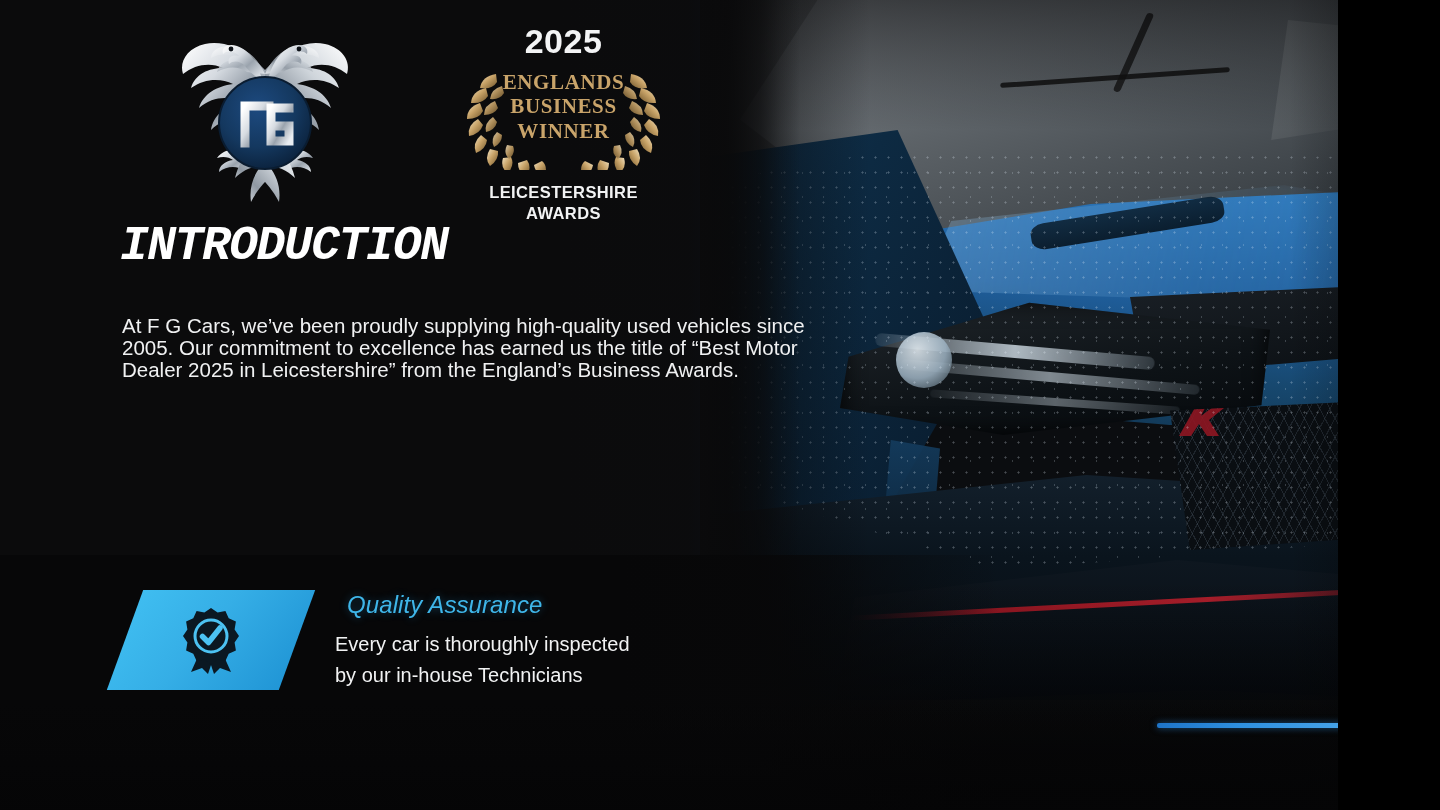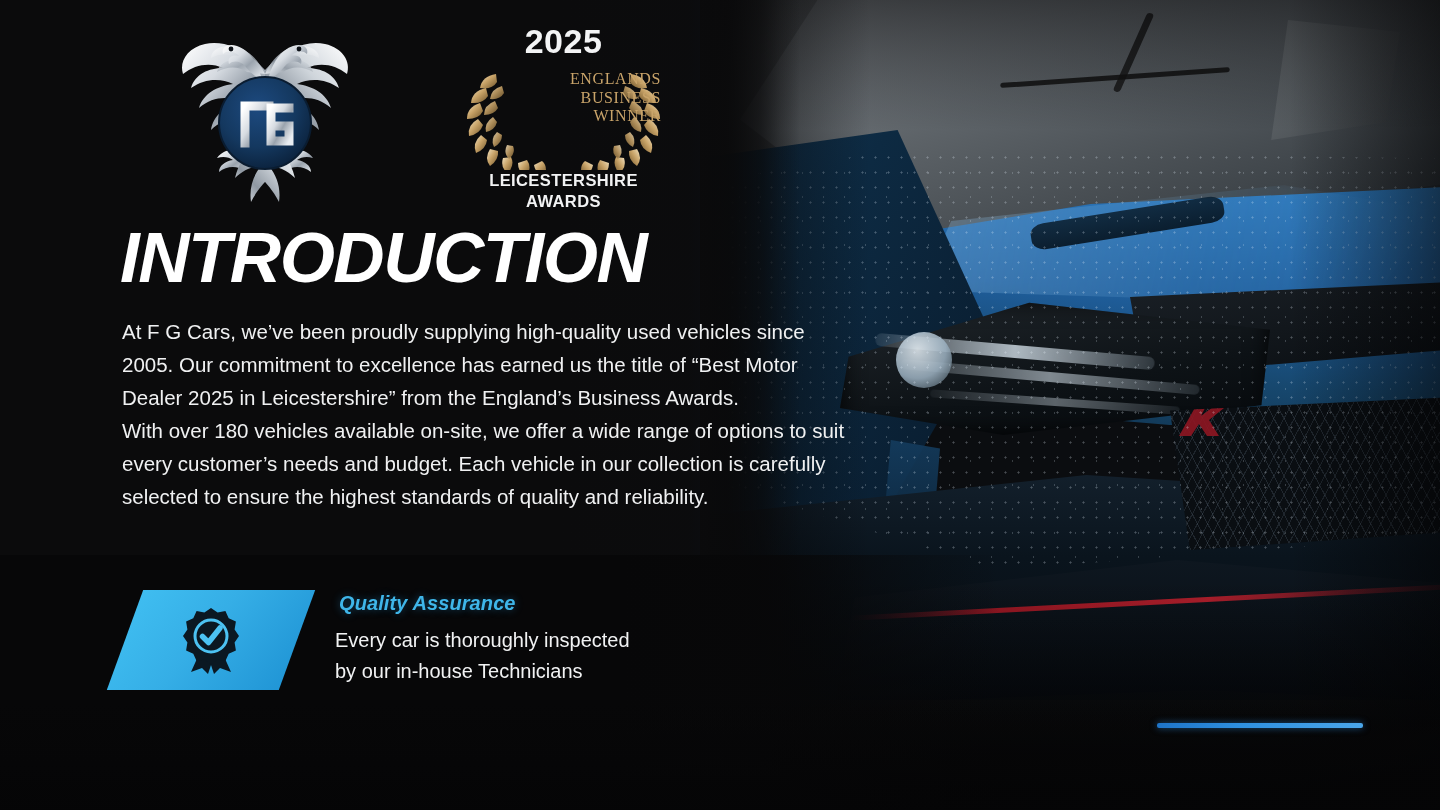--- a/index.html
+++ b/index.html
@@ -1,18 +1,18 @@
 <!DOCTYPE html>
 <html><head>
 <meta charset="utf-8">
 <style>
   html,body{margin:0;padding:0;background:#000;}
   body{width:1440px;height:810px;overflow:hidden;font-family:"Liberation Sans",sans-serif;}
 
-  #slide{position:relative;width:1440px;height:810px;background:#0f172a;overflow:hidden;}
+  #slide{position:relative;width:1338px;height:810px;background:#0f172a;overflow:hidden;}
 
   
   #photo{position:absolute;left:700px;top:0;width:740px;height:810px;overflow:hidden;background:#0b0d10;}
   #photo .sky{
     position:absolute;left:0;top:0;width:740px;height:300px;
     background:linear-gradient(170deg,#6e7276 0%,#4d5256 35%,#2b3034 75%,#16191c 100%);
   }
   
   #photo .windshield{
     position:absolute;left:40px;top:-10px;width:700px;height:270px;
@@ -156,54 +156,54 @@
 
   
   #award{position:absolute;left:466px;top:20px;width:195px;height:205px;text-align:center;}
   #award .year{
     font-size:34px;font-weight:700;color:#f3f4f5;letter-spacing:.5px;line-height:1;
     margin-top:4px;font-family:"Liberation Sans",sans-serif;
   }
   #award .wreathwrap{position:relative;width:195px;height:108px;margin-top:4px;}
   #award .wtext{
     position:absolute;left:0;top:8px;width:195px;
-    color:#c9a46a;font-size:16px;line-height:1.16;letter-spacing:.6px;
-    font-family:"Liberation Serif",serif;font-weight:400;text-align:right;
+    color:#c9a46a;font-size:21px;line-height:1.16;letter-spacing:.6px;
+    font-family:"Liberation Serif",serif;font-weight:700;
   }
   #award .loc{
-    margin-top:0;font-size:16.5px;font-weight:700;color:#f2f3f4;letter-spacing:.4px;line-height:1.28;
+    margin-top:12px;font-size:16.5px;font-weight:700;color:#f2f3f4;letter-spacing:.4px;line-height:1.28;
   }
 
   
   #title{
     position:absolute;left:120px;top:222px;
-    font-size:71px;font-weight:700;font-style:italic;color:#fff;
+    font-size:48px;font-weight:700;font-style:italic;color:#fff;
     letter-spacing:-1.5px;line-height:1;white-space:nowrap;
-    font-family:Liberation Sans, sans-serif;
+    font-family:Liberation Mono, monospace;
   }
 
   
   #body{position:absolute;left:122px;top:315px;width:725px;}
-  #body p{margin:0;color:#f0f1f2;font-size:20.5px;line-height:33px;font-weight:400;}
+  #body p{margin:0;color:#f0f1f2;font-size:20.5px;line-height:22px;font-weight:400;}
 
   
   .feature{position:absolute;}
   .para{
     position:relative;width:172px;height:100px;
     background:linear-gradient(115deg,#3fbdf0 0%,#35aee6 45%,#2196d6 100%);
     transform:skewX(-20deg);
   }
   .para .ic{
     position:absolute;inset:0;transform:skewX(20deg);
     display:flex;align-items:center;justify-content:center;
   }
   .ftext{position:absolute;}
   .fhead{
-    font-size:20px;font-weight:700;font-style:italic;color:#3fb6e9;
-    letter-spacing:.1px;line-height:1.1;margin:0 0 11px 4px;
+    font-size:24px;font-weight:400;font-style:italic;color:#3fb6e9;
+    letter-spacing:.1px;line-height:1.1;margin:0 0 11px 12px;
     text-shadow:0 0 9px rgba(40,150,215,.45);
   }
   .fbody{color:#f1f2f3;font-size:20px;line-height:31px;font-weight:400;margin:0;}
 
   #f1{left:125px;top:590px;}
   #f1 .ftext{left:210px;top:2px;width:300px;}
   #f2{left:753px;top:590px;}
   #f2 .ftext{left:165px;top:2px;width:400px;}
 
   
@@ -366,21 +366,20 @@
     <div class="loc">
       <div>LEICESTERSHIRE</div>
       <div>AWARDS</div>
     </div>
   </div>
 
   <div id="title">INTRODUCTION</div>
 
   <div id="body">
     <p>At F G Cars, we’ve been proudly supplying high-quality used vehicles since 2005. Our commitment to excellence has earned us the title of “Best Motor Dealer 2025 in Leicestershire” from the England’s Business Awards.</p>
-    <p>With over 180 vehicles available on-site, we offer a wide range of options to suit every customer’s needs and budget. Each vehicle in our collection is carefully selected to ensure the highest standards of quality and reliability.</p>
   </div>
 
   <div class="feature" id="f1">
     <div class="para">
       <div class="ic">
         <svg width="62" height="68" viewBox="0 0 62 68">
           <path d="M20 46 L11 66 L22 62 L28 68 L34 50 Z" fill="#0b1822"></path>
           <path d="M42 46 L51 66 L40 62 L34 68 L28 50 Z" fill="#0b1822"></path>
           <path d="M31 2 l6.6 4.4 7.8 -1.3 3.3 7.2 7.2 3.3 -1.3 7.8 4.4 6.6 -4.4 6.6 1.3 7.8 -7.2 3.3 -3.3 7.2 -7.8 -1.3 -6.6 4.4 -6.6 -4.4 -7.8 1.3 -3.3 -7.2 -7.2 -3.3 1.3 -7.8 -4.4 -6.6 4.4 -6.6 -1.3 -7.8 7.2 -3.3 3.3 -7.2 7.8 1.3 Z" fill="#0b1822"></path>
           <circle cx="31" cy="30" r="16" fill="none" stroke="#4cc2f2" stroke-width="3"></circle>

